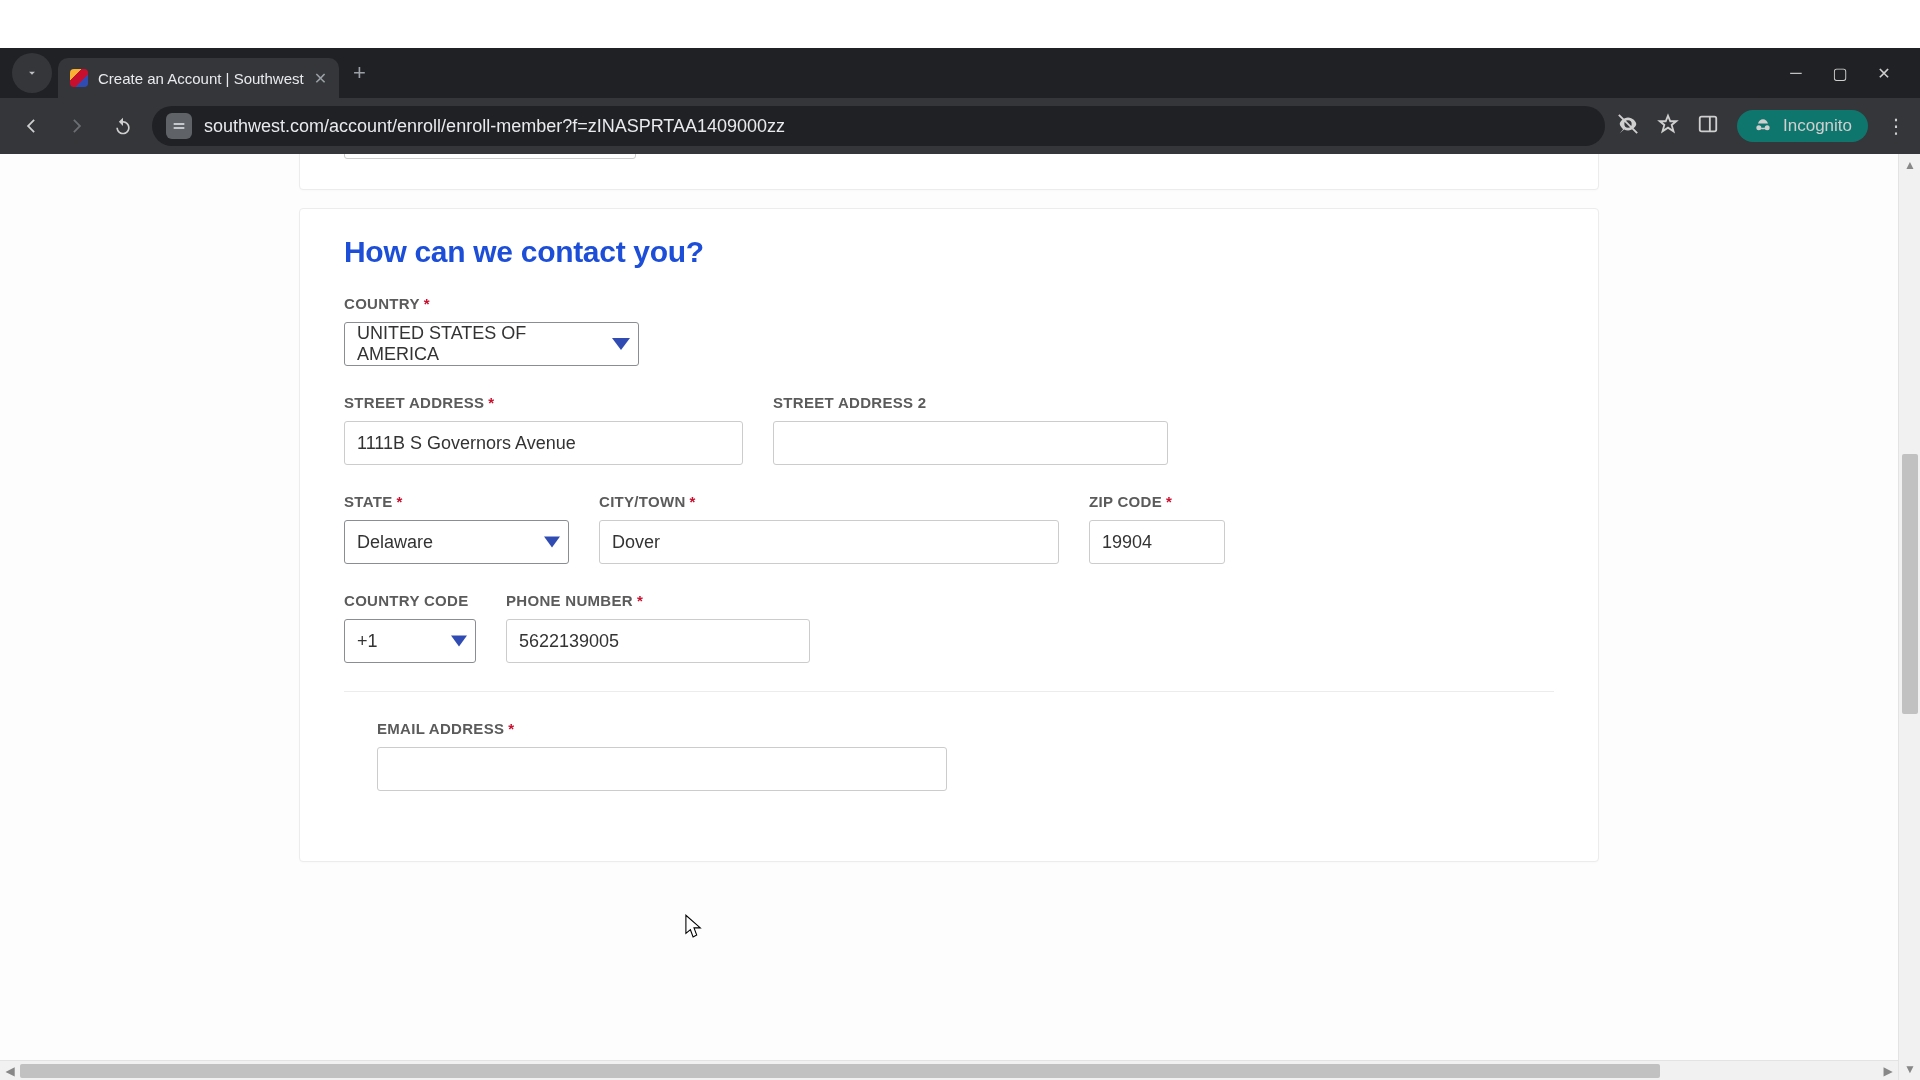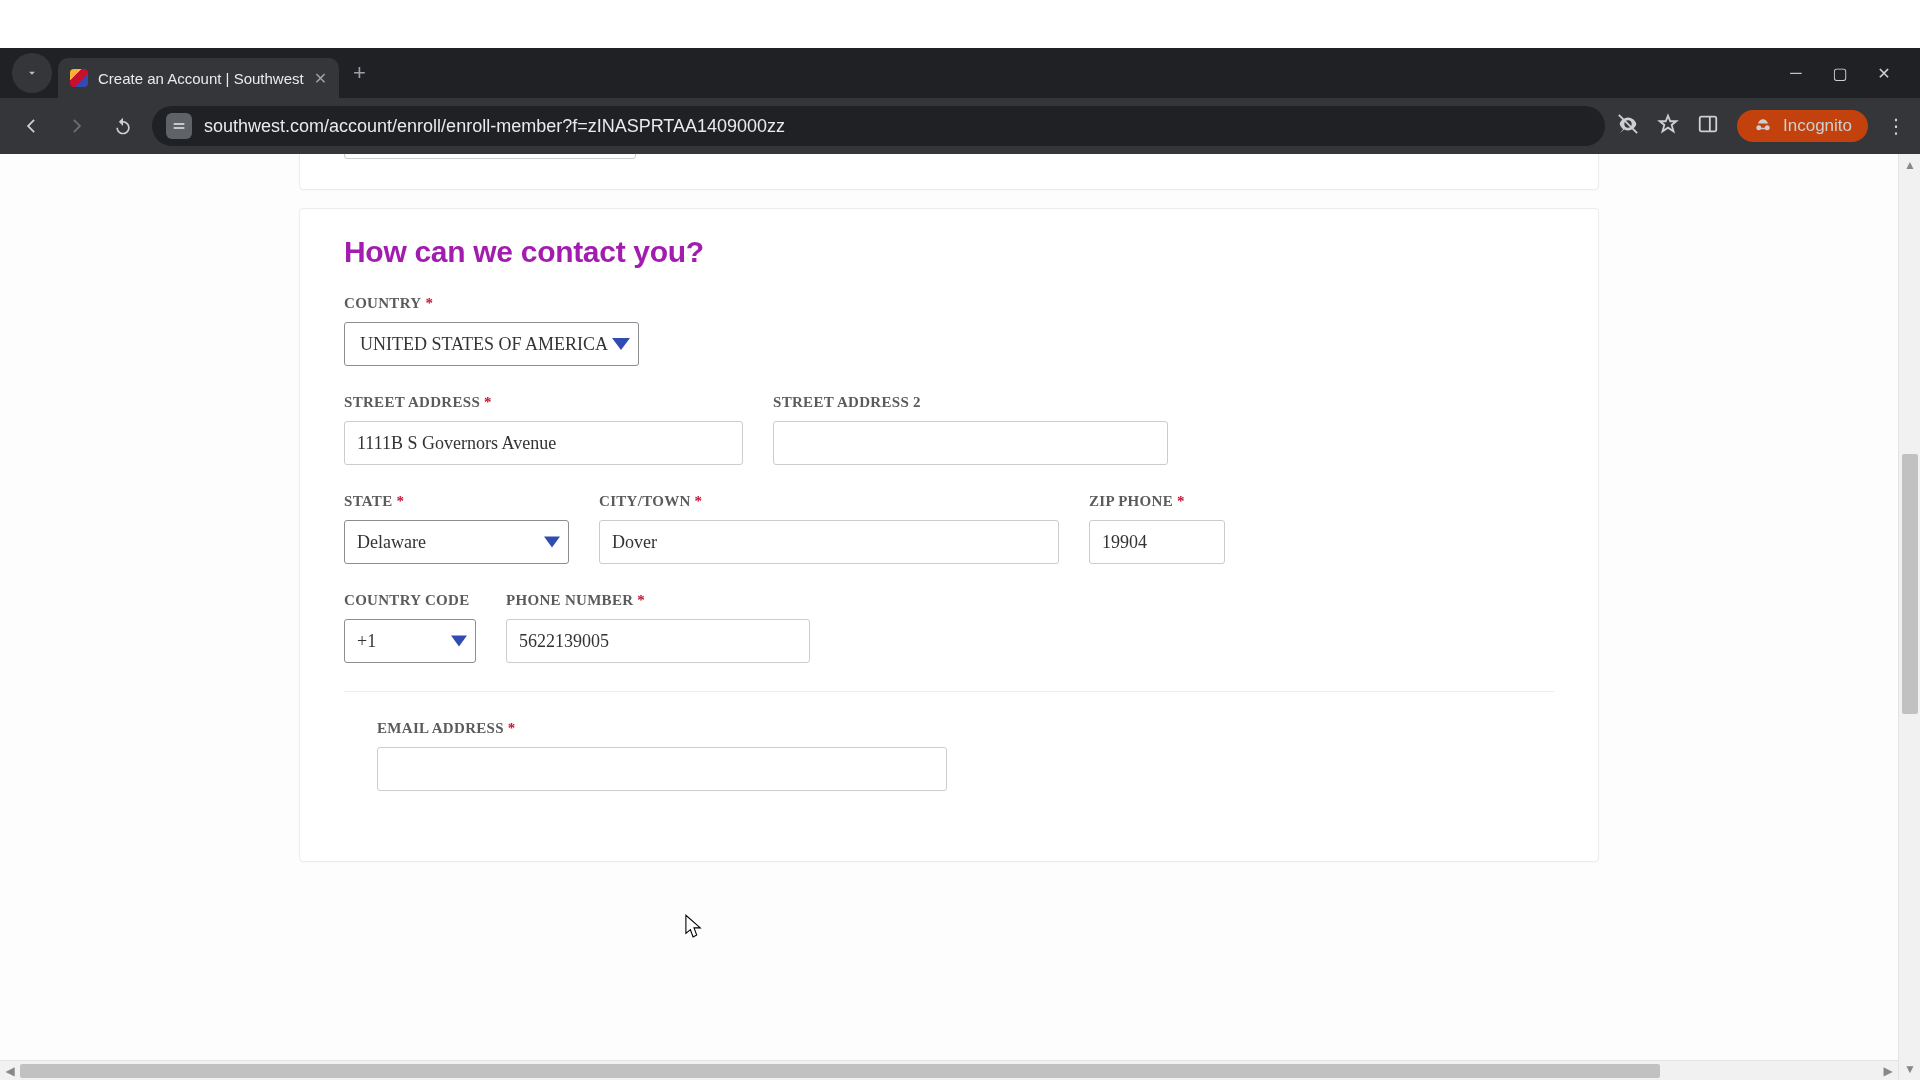--- a/index.html
+++ b/index.html
@@ -18,53 +18,53 @@
   .win-controls { margin-left:auto; display:flex; gap:28px; padding:0 18px; color:#cfcfcf; align-items:center; height:100%; font-size:16px; }
   .win-controls span { display:inline-flex; width:16px; height:16px; align-items:center; justify-content:center; }
 
   .toolbar { background:#35363a; height:56px; display:flex; align-items:center; padding:0 14px; gap:12px;justify-content:space-between; }
   .nav-btn { width:34px; height:34px; display:flex; align-items:center; justify-content:center; color:#cfcfcf; border-radius:50%; }
   .nav-btn.disabled { color:#6b6f73; }
   .nav-btn svg { width:20px; height:20px; fill:currentColor; }
   .omnibox { flex:1; background:#202124; border-radius:22px; height:40px; display:flex; align-items:center; padding:0 14px; gap:12px; color:#e8eaed; font-size:18px; }
   .omnibox .site-btn { width:26px; height:26px; border-radius:6px; background:#5f6368; display:flex; align-items:center; justify-content:center; font-size:12px; color:#e8eaed; }
   .toolbar-right { display:flex; align-items:center; gap:18px; color:#cfcfcf; }
-  .incog-pill { background:#c2410c; border-radius:20px; padding:6px 16px; display:flex; align-items:center; gap:10px; font-size:17px;}
+  .incog-pill { background:#0f766e; border-radius:20px; padding:6px 16px; display:flex; align-items:center; gap:10px; font-size:17px;}
 
   
   .viewport { flex:1; position:relative; background:#fdfdfd; overflow:hidden; }
   .scroll-v { position:absolute; right:0; top:0; width:22px; height:100%; background:#f1f1f1; border-left:1px solid #e3e3e3; }
   .scroll-v .thumb { position:absolute; left:3px; width:16px; background:#c1c1c1; border-radius:2px; }
   .scroll-v .btn { position:absolute; left:0; width:22px; height:22px; display:flex; align-items:center; justify-content:center; color:#888; font-size:12px;}
   .scroll-h { position:absolute; left:0; bottom:0; right:22px; height:20px; background:#f1f1f1; border-top:1px solid #e3e3e3; }
   .scroll-h .thumb { position:absolute; top:3px; height:14px; background:#c1c1c1; border-radius:2px; }
   .scroll-h .btn { position:absolute; top:0; height:20px; width:20px; display:flex; align-items:center; justify-content:center; color:#888; font-size:12px;}
 
   .page { position:absolute; left:0; right:22px; top:0; bottom:20px; display:flex; justify-content:center; }
   .card-column { width:1300px; }
 
   .card { background:#ffffff; border:1px solid #ececec; border-radius:4px; box-shadow: 0 1px 2px rgba(0,0,0,0.02); padding:26px 44px 44px; margin-top:18px; }
   .card.prev { margin-top:-140px; padding-top:100px; padding-bottom:30px; }
 
   .prev-input { width:292px; height:44px; border:1px solid #ccc; border-radius:3px; }
   .prev-row { display:flex; align-items:center; gap:24px; }
 
-  h2.section { color:#a21caf; font-size:30px; font-weight:800; font-family: Arial, Helvetica, sans-serif; margin-bottom:26px; letter-spacing:-0.3px;}
+  h2.section { color:#1d4ed8; font-size:30px; font-weight:800; font-family: Arial, Helvetica, sans-serif; margin-bottom:26px; letter-spacing:-0.3px;}
 
   .label { color:#5b5b5b; font-size:15px; font-weight:700; letter-spacing:0.3px; display:block; margin-bottom:10px; }
   .req { color:#c8102e; margin-left:4px; }
 
   .select { position:relative; display:inline-flex; align-items:center; border:1px solid #8a8d91; border-radius:3px; height:44px; padding:0 40px 0 12px; font-size:18px; color:#333; background:#fff; }
   .select.tight { padding-right:30px;justify-content:flex-end; }
   .select .caret { position:absolute; right:8px; top:50%; transform:translateY(-50%); width:0; height:0; border-left:9px solid transparent; border-right:9px solid transparent; border-top:12px solid #304cb2; }
   .select.narrow-caret .caret { border-left-width:8px; border-right-width:8px; border-top-width:11px; }
 
   .text-input { border:1px solid #ccc; border-radius:3px; height:44px; padding:0 12px; font-size:18px; color:#333; background:#fff; display:inline-flex; align-items:center; }
 
-  .row { display:flex; gap:30px; margin-bottom:28px; align-items:flex-end;font-family:Liberation Serif, serif; }
+  .row { display:flex; gap:30px; margin-bottom:28px; align-items:flex-end; }
   .field { display:flex; flex-direction:column; }
 
   hr.divider { border:none; border-top:1px solid #ececec; margin: 6px 0 28px; }
 
   
   .cursor { position:absolute; width:18px; height:26px; pointer-events:none; }
   .cursor svg { width:100%; height:100%; }
 
   .w-country { width:295px; }
   .w-street { width:399px; }
@@ -211,21 +211,21 @@
             <div class="field">
               <span class="label">
                 <span>CITY/TOWN</span><span class="req">*</span>
               </span>
               <div class="text-input w-city">
                 <span>Dover</span>
               </div>
             </div>
             <div class="field">
               <span class="label">
-                <span>ZIP PHONE</span><span class="req">*</span>
+                <span>ZIP CODE</span><span class="req">*</span>
               </span>
               <div class="text-input w-zip">
                 <span>19904</span>
               </div>
             </div>
           </div>
 
           <div class="row">
             <div class="field">
               <span class="label">COUNTRY CODE</span>

